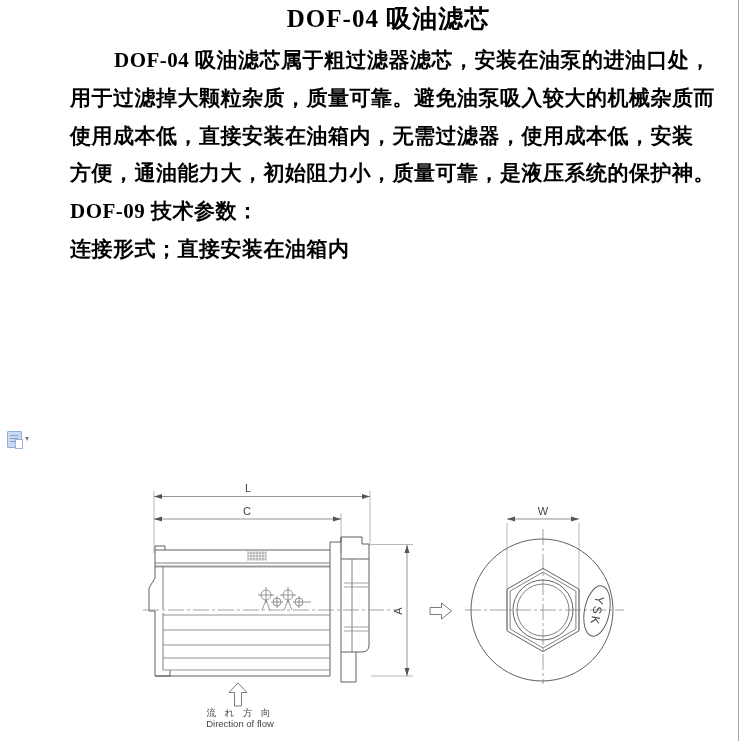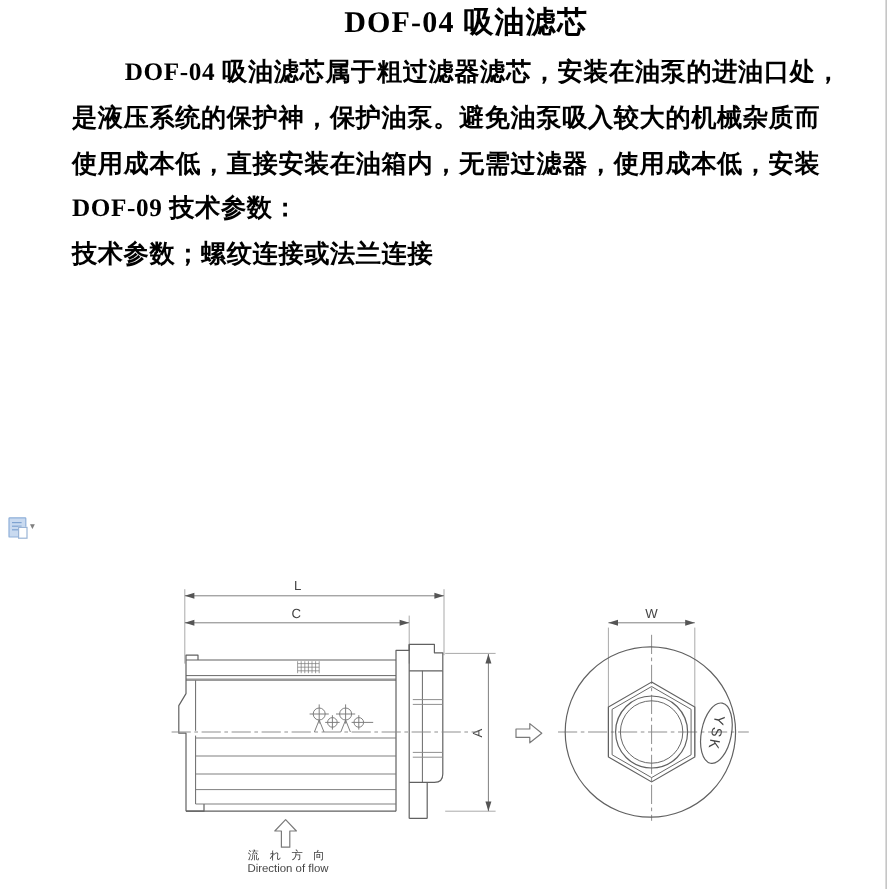--- a/index.html
+++ b/index.html
@@ -17,21 +17,21 @@
   }
   .doc-title{
     position:absolute;top:2px;left:0;width:739px;
     text-align:center;
     font-size:25px;font-weight:bold;
     letter-spacing:1px;
     white-space:nowrap;
     padding-left:19px;
   }
   .text-col{
-    position:absolute;left:60px;top:42px;width:645px;
+    position:absolute;left:70px;top:42px;width:645px;
   }
   .line{
     height:37.8px;line-height:37.8px;
     font-size:21px;font-weight:bold;
     white-space:nowrap;
     letter-spacing:0.5px;
   }
   .line.indent{ text-indent:44px; }
   .paste-btn{
     position:absolute;left:7px;top:429px;width:34px;height:20px;
@@ -64,24 +64,25 @@
 </style>
 </head>
 <body>
 
 <div class="right-border"></div>
 
 <div class="doc-title">DOF-04 吸油滤芯</div>
 
 <div class="text-col">
   <div class="line indent">DOF-04 吸油滤芯属于粗过滤器滤芯，安装在油泵的进油口处，</div>
-  <div class="line">是液压系统的保护神，保护油泵。避免油泵吸入较大的机械杂质而</div>
+  <div class="line">用于过滤掉大颗粒杂质，质量可靠。避免油泵吸入较大的机械杂质而</div>
   <div class="line">使用成本低，直接安装在油箱内，无需过滤器，使用成本低，安装</div>
+  <div class="line">方便，通油能力大，初始阻力小，质量可靠，是液压系统的保护神。</div>
   <div class="line">DOF-09 技术参数：</div>
-  <div class="line">技术参数；螺纹连接或法兰连接</div>
+  <div class="line">连接形式；直接安装在油箱内</div>
 </div>
 
 <div class="paste-btn">
   <div class="paste-doc"></div>
   <div class="paste-caret">▾</div>
 </div>
 
 <div class="drawing-wrap">
 <svg width="500" height="261" viewBox="140 480 500 261">
 

